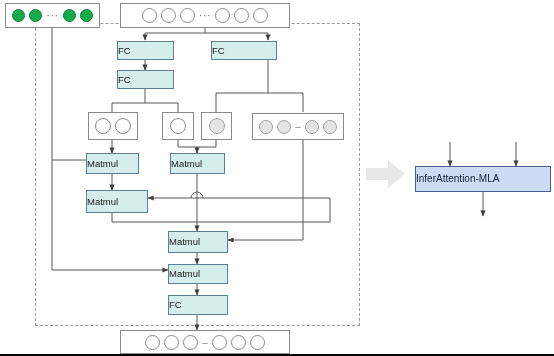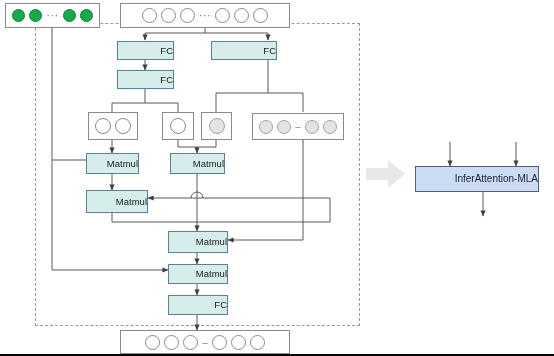--- a/index.html
+++ b/index.html
@@ -23,21 +23,21 @@
     width: 554px;
     height: 356px;
     pointer-events: none;
   }
   
   .node {
     position: absolute;
     box-sizing: border-box;
     display: flex;
     align-items: center;
-    justify-content: flex-end;
+    justify-content: flex-start;
     text-align: center;
     line-height: 1;
   }
   .proc {
     background: #d6eeeb;
     border: 1px solid #5b7f94;
     color: #1a1a1a;
     font-size: 9.5px;
   }
   .mla {
@@ -256,17 +256,17 @@
   <div class="circbox" style="left:120px; top:330px; width:170px; height:24px;">
     <span class="circ white" style="width:15px;height:15px;"></span>
     <span class="circ white" style="width:15px;height:15px;"></span>
     <span class="circ white" style="width:15px;height:15px;"></span>
     <span class="dash">–</span>
     <span class="circ white" style="width:15px;height:15px;"></span>
     <span class="circ white" style="width:15px;height:15px;"></span>
     <span class="circ white" style="width:15px;height:15px;"></span>
   </div>
 
-  <div class="node mla" style="left:415px; top:166px; width:124px; height:26px;">
+  <div class="node mla" style="left:415px; top:166px; width:136px; height:26px;">
     <span>InferAttention-MLA</span>
   </div>
 
 </div>
 
 </body></html>

